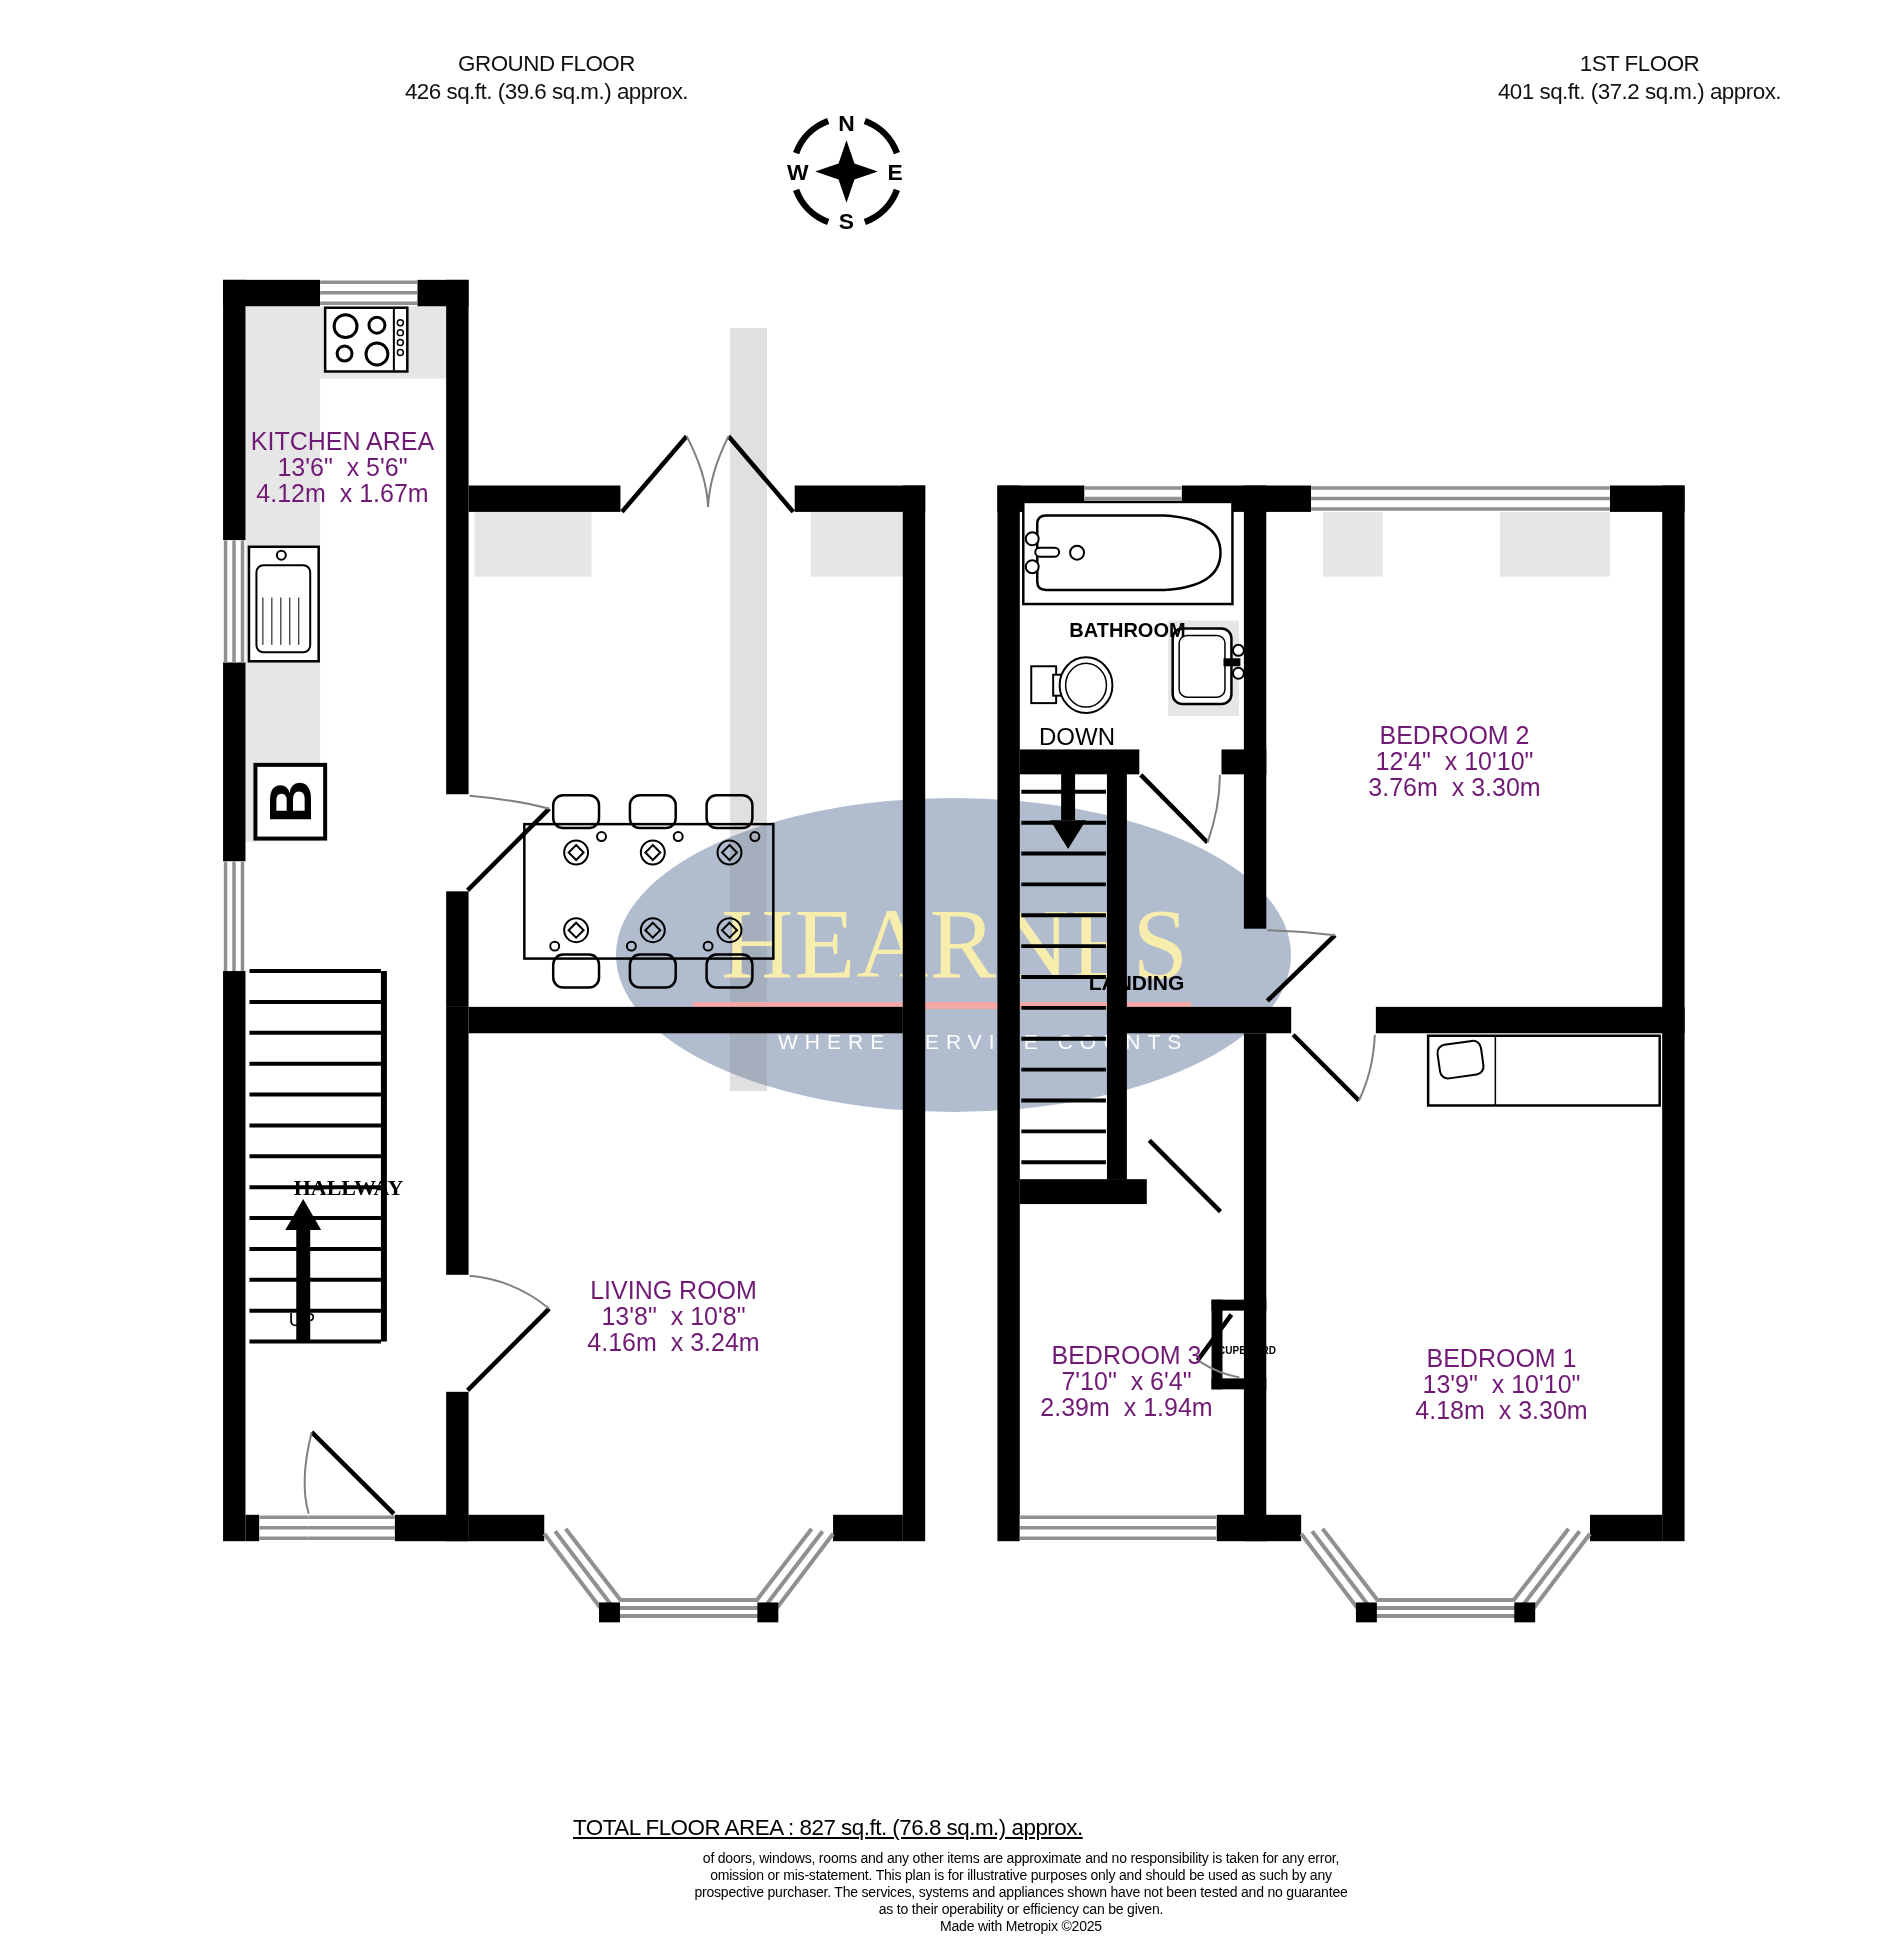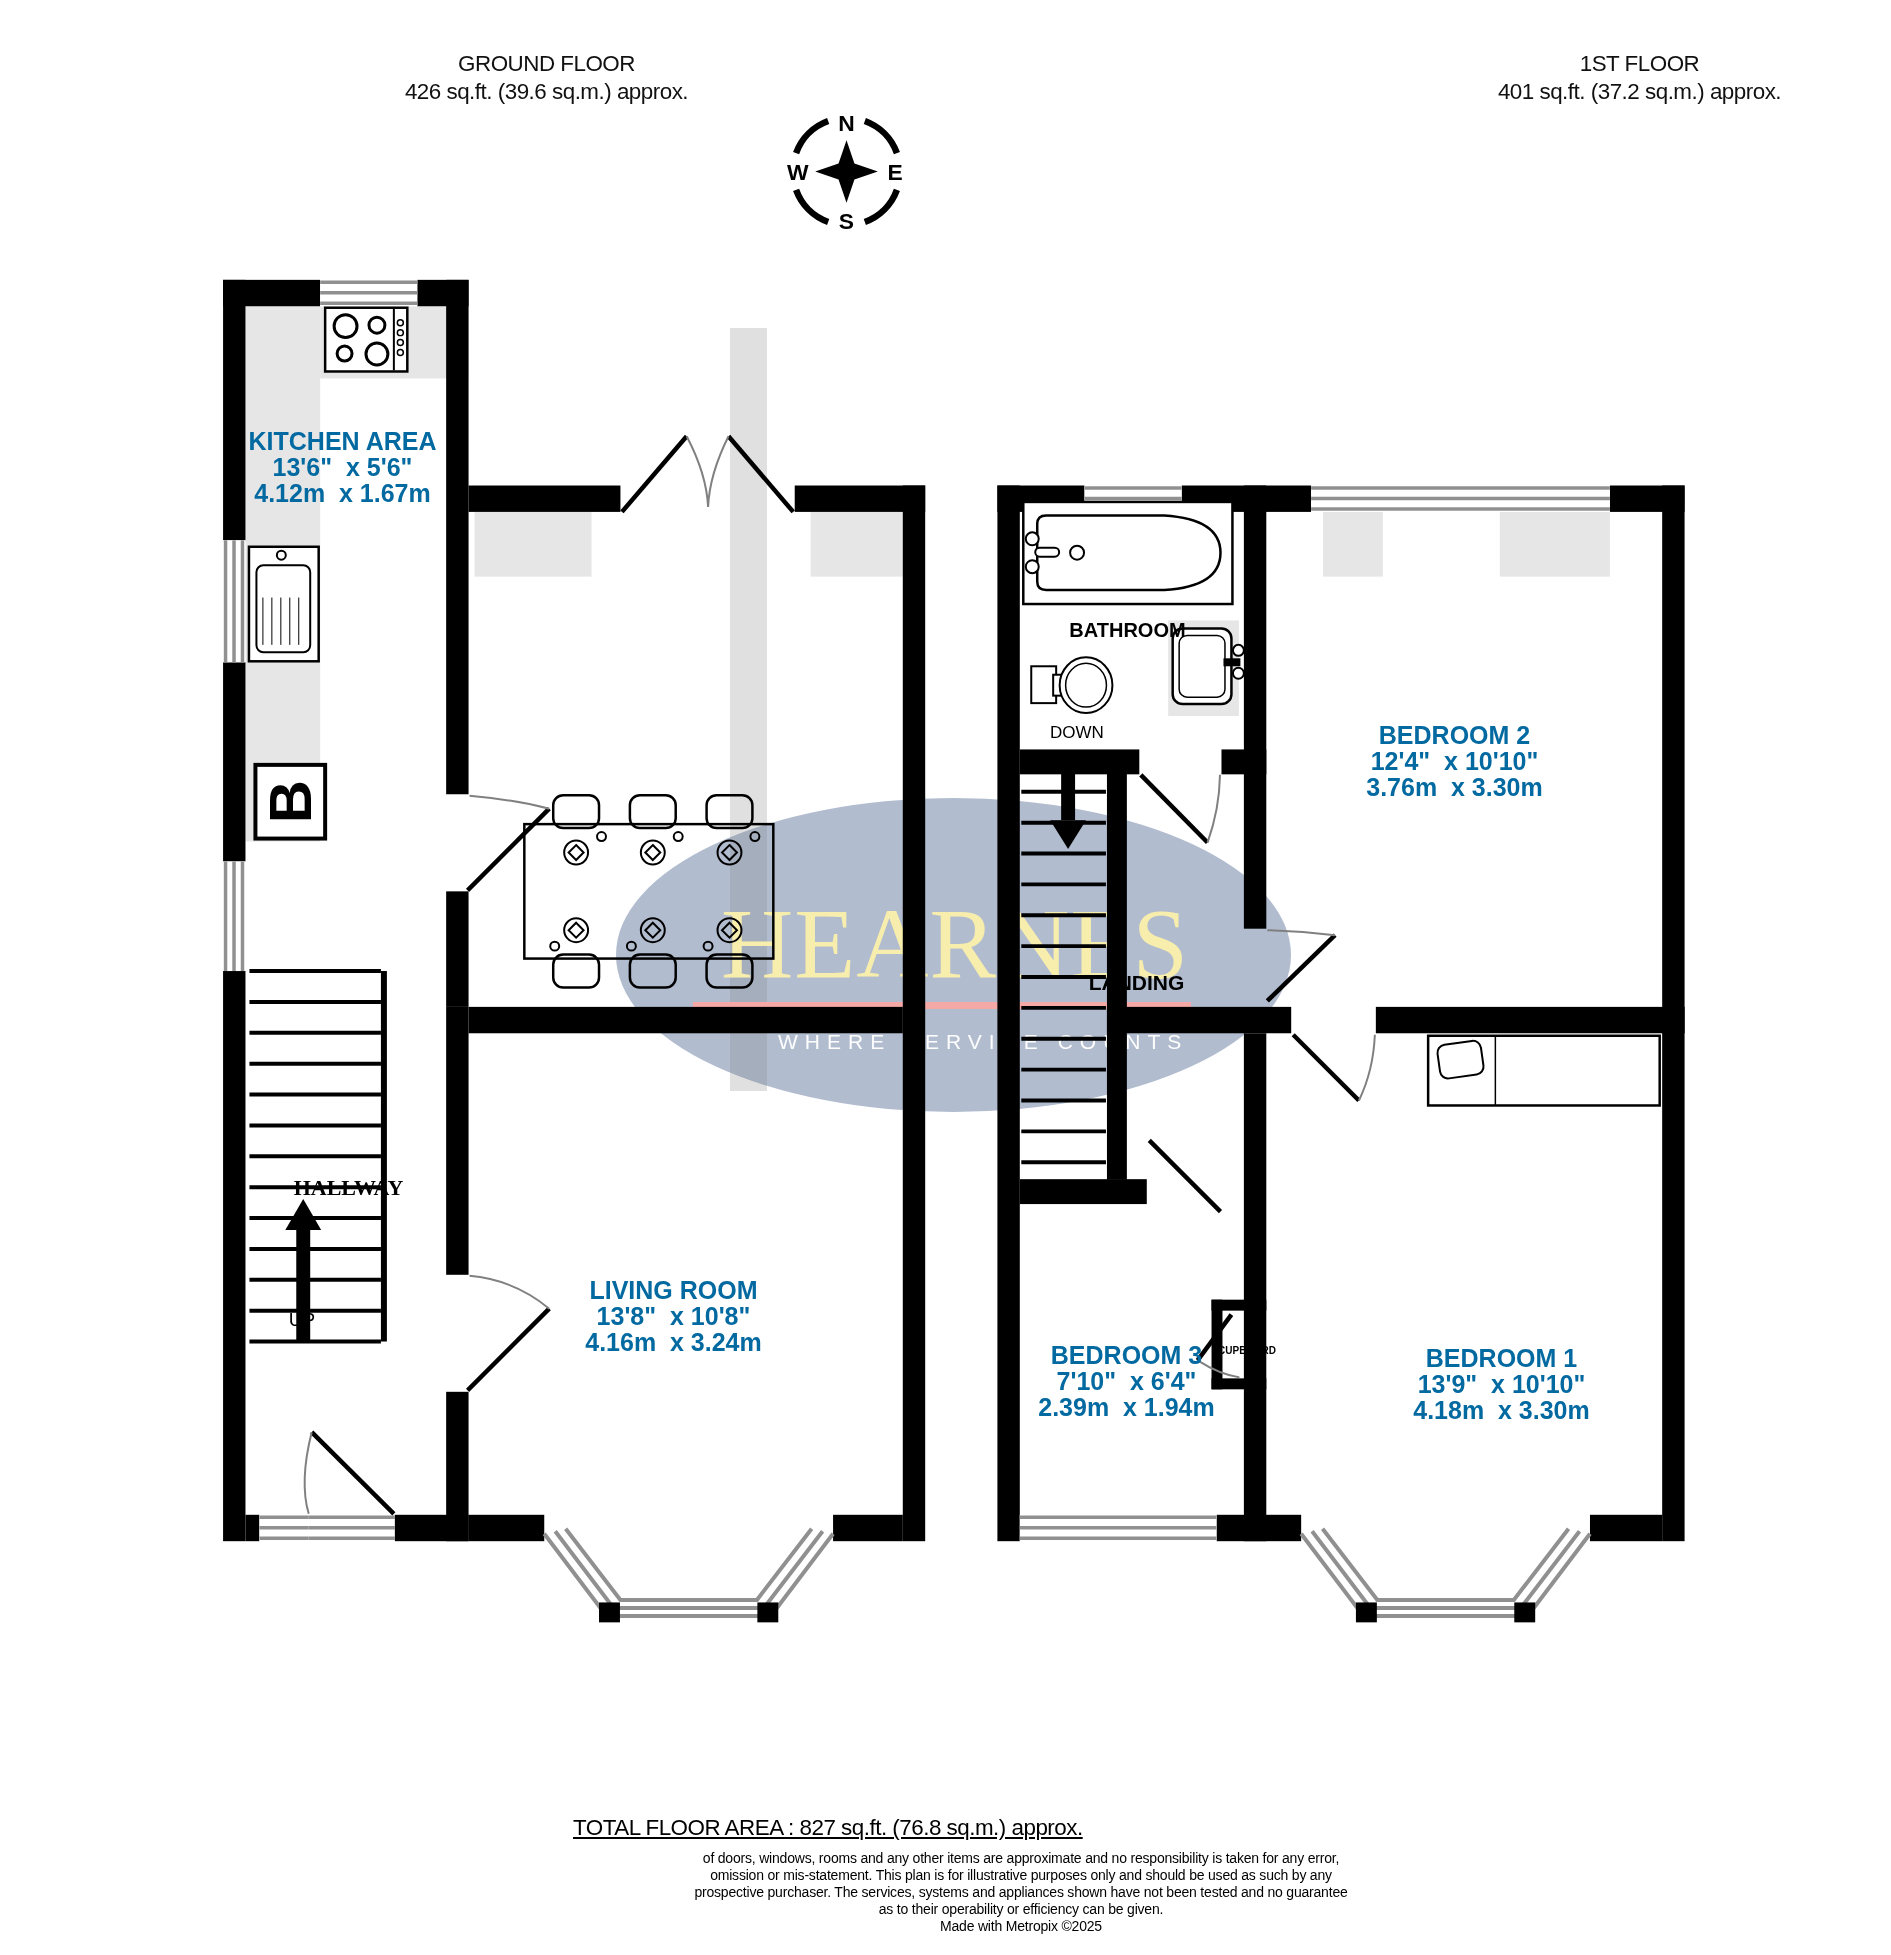--- a/index.html
+++ b/index.html
@@ -28,22 +28,22 @@
             color:#f7edad;text-align:center;letter-spacing:1px;white-space:pre;}
   .wm-line{position:absolute;left:667px;top:1002px;width:498px;height:7px;
            background:#f5a9a7;z-index:1;}
   .wm-tagline{position:absolute;left:752px;top:1030px;width:359px;z-index:1;
               font-size:21px;color:#fdfdfd;text-align:center;letter-spacing:7px;white-space:pre;}
 
   
   #plan{position:absolute;left:0;top:0;z-index:2;}
 
   
-  .room-label{position:absolute;z-index:3;text-align:center;font-weight:bold;
-              font-size:25px;line-height:26px;color:#0369a1;}
+  .room-label{position:absolute;z-index:3;text-align:center;font-weight:normal;
+              font-size:25px;line-height:26px;color:#701a75;}
   .room-label .rl-dim{white-space:pre;}
   .small-label{position:absolute;z-index:3;text-align:center;font-weight:bold;color:#000;}
   .dir-label{position:absolute;z-index:3;text-align:center;font-weight:normal;color:#000;}
 
   
   #total-area{position:absolute;left:547px;top:1815px;width:896px;z-index:4;
               text-align:left;font-size:22.4px;letter-spacing:-0.5px;white-space:pre;text-decoration:underline;}
   #disclaimer{position:absolute;left:547px;top:1850px;width:896px;z-index:4;
               text-align:center;font-size:14px;line-height:17px;letter-spacing:-0.2px;}
 </style>
@@ -420,21 +420,21 @@
     <div class="rl-dim">7'10"  x 6'4"</div>
     <div class="rl-dim">2.39m  x 1.94m</div>
   </div>
 
   <div class="small-label" style="left:248px;top:1175px;width:149px;font-size:22px;font-family:Liberation Serif, serif;">HALLWAY</div>
   <div class="small-label" style="left:1027px;top:619px;width:149px;font-size:20px;">BATHROOM</div>
   <div class="small-label" style="left:1036px;top:971px;width:149px;font-size:21px;">LANDING</div>
   <div class="small-label" style="left:1181px;top:1345px;width:80px;font-size:10px;">CUPBOARD</div>
 
   <div class="dir-label" style="left:226px;top:1309px;width:100px;font-size:19px;">UP</div>
-  <div class="dir-label" style="left:1001px;top:723px;width:100px;font-size:17px;">DOWN</div>
+  <div class="dir-label" style="left:1001px;top:723px;width:100px;font-size:24px;">DOWN</div>
 
   <div id="total-area">TOTAL FLOOR AREA : 827 sq.ft. (76.8 sq.m.) approx.</div>
   <div id="disclaimer">
     <div>of doors, windows, rooms and any other items are approximate and no responsibility is taken for any error,</div>
     <div>omission or mis-statement. This plan is for illustrative purposes only and should be used as such by any</div>
     <div>prospective purchaser. The services, systems and appliances shown have not been tested and no guarantee</div>
     <div>as to their operability or efficiency can be given.</div>
     <div>Made with Metropix ©2025</div>
   </div>
 

